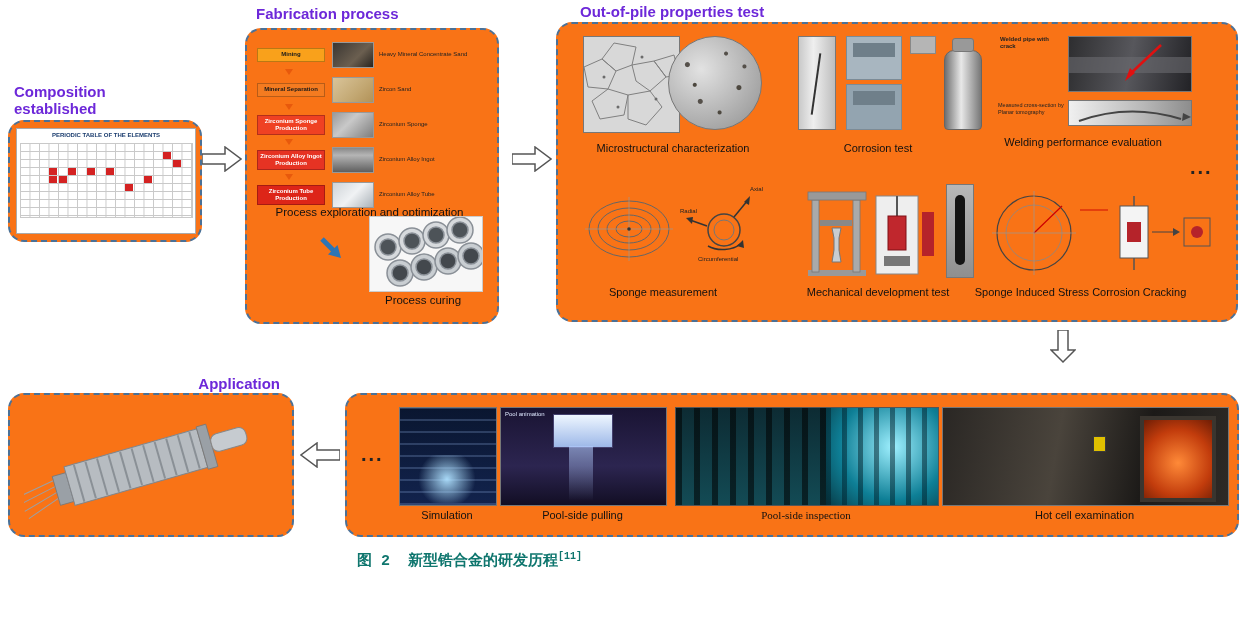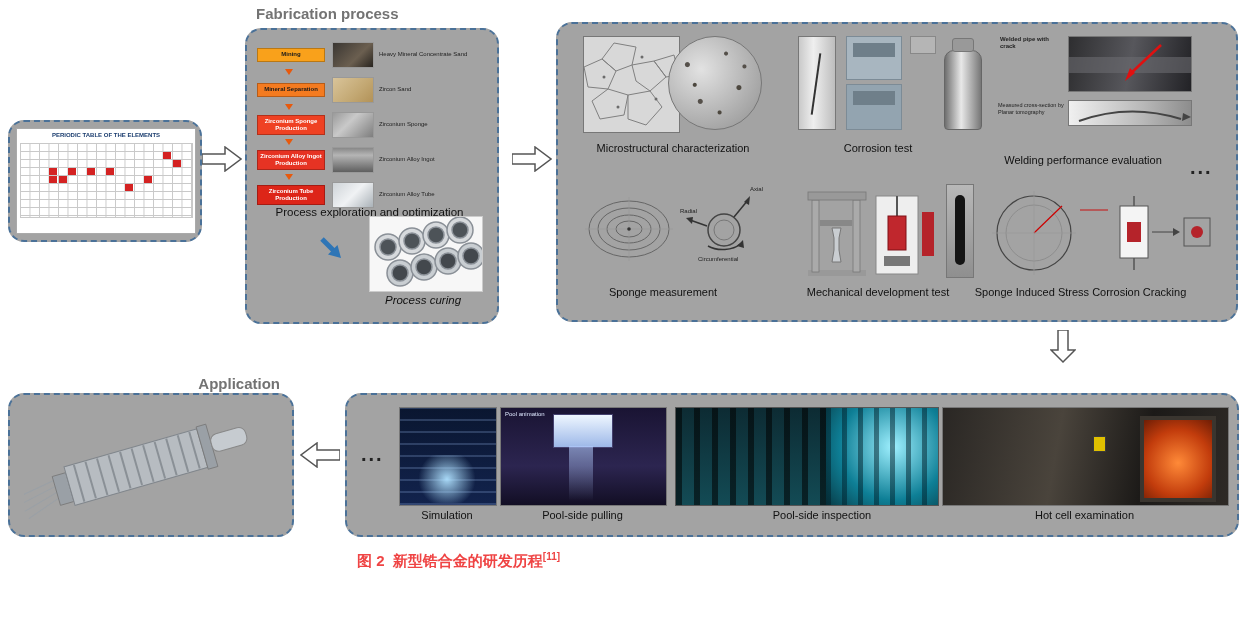--- a/index.html
+++ b/index.html
@@ -1,18 +1,18 @@
 <!DOCTYPE html>
 <html><head>
 <meta charset="utf-8">
 <style>
   html,body{margin:0;padding:0;background:#fff;}
   .canvas{position:relative;width:1244px;height:621px;background:#fff;font-family:"Liberation Sans",sans-serif;overflow:hidden;}
-  .dashed-box{position:absolute;border:2px dashed #4a7198;border-radius:16px;background:#a3a3a3;}
-  .sec-title{position:absolute;color:#737373;font-weight:bold;font-size:15px;line-height:1.12;}
+  .dashed-box{position:absolute;border:2px dashed #4a7198;border-radius:16px;background:#f97316;}
+  .sec-title{position:absolute;color:#6d28d9;font-weight:bold;font-size:15px;line-height:1.12;}
   .img-caption{position:absolute;font-size:11px;color:#111;text-align:center;line-height:1.15;}
   .ellipsis{position:absolute;font-size:20px;font-weight:bold;color:#222;letter-spacing:2px;}
   .block-arrow{position:absolute;}
   
   .ptable{position:absolute;left:6px;top:6px;width:178px;height:104px;background:#fff;border:1px solid #aaa;}
   .pt-title{position:absolute;left:0;top:3px;width:100%;text-align:center;font-size:6px;font-weight:bold;color:#1a3c6e;}
   .pt-grid{position:absolute;left:3px;top:14px;width:172px;height:74px;
     background-image:linear-gradient(#c9c9c9 1px,transparent 1px),linear-gradient(90deg,#c9c9c9 1px,transparent 1px);
     background-size:9.5px 8px;border-right:1px solid #c9c9c9;border-bottom:1px solid #c9c9c9;}
   .pt-red{position:absolute;width:8px;height:7px;background:#d42222;}
@@ -68,29 +68,30 @@
   .pull-bright{position:absolute;left:52px;top:6px;width:58px;height:32px;background:linear-gradient(#eef6ff,#9db8e8);border:1px solid #44406e;}
   .pull-beam{position:absolute;left:68px;top:38px;width:24px;height:55px;background:linear-gradient(rgba(180,205,255,.6),rgba(60,70,140,0));}
   .pool-note{position:absolute;left:4px;top:3px;font-size:6px;color:#dfe8ff;}
   .insp-left{position:absolute;left:0;top:0;width:150px;height:100%;background:linear-gradient(#0d2b33,#134b55);}
   .insp-rods{position:absolute;inset:0;background:repeating-linear-gradient(90deg,rgba(0,0,0,.55) 0 6px,transparent 6px 18px);}
   .insp-right{position:absolute;left:150px;top:0;right:0;height:100%;background:radial-gradient(circle at 60% 40%,#9ff0ff,#0e7f96 60%,#083b46);}
   .insp-rods2{position:absolute;inset:0;background:repeating-linear-gradient(90deg,rgba(0,30,40,.5) 0 5px,transparent 5px 16px);}
   .hot-photo{background:linear-gradient(100deg,#2a2724,#4a443c 40%,#1c1a18 70%,#2e2a26);}
   .hot-window{position:absolute;right:12px;top:8px;width:68px;height:78px;background:radial-gradient(circle at 50% 55%,#ff8a38,#c23c0c 60%,#6e1d05);border:4px solid #3a352f;}
   .caution{position:absolute;left:150px;top:28px;width:11px;height:14px;background:#e0c000;border:1px solid #3a3a3a;}
-  .caption-zh{position:absolute;font-family:Liberation Sans, sans-serif;font-size:15px;font-weight:bold;color:#ef4444;}
+  .caption-zh{position:absolute;font-family:Liberation Mono, monospace;font-size:15px;font-weight:bold;color:#0f766e;}
   .caption-en{position:absolute;font-family:"Liberation Serif",serif;font-size:15px;color:#000;}
   sup{font-size:10px;}
 </style>
 </head>
 <body>
 
 <div class="canvas">
 
+  <div class="sec-title" style="left:14px;top:84px;width:110px;">Composition established</div>
   <div class="dashed-box" style="left:8px;top:120px;width:190px;height:118px;">
     <div class="ptable">
       <div class="pt-title">PERIODIC TABLE OF THE ELEMENTS</div>
       <div class="pt-grid">
         <div class="pt-red" style="left:29px;top:25px;"></div>
         <div class="pt-red" style="left:48px;top:25px;"></div>
         <div class="pt-red" style="left:67px;top:25px;"></div>
         <div class="pt-red" style="left:86px;top:25px;"></div>
         <div class="pt-red" style="left:29px;top:33px;"></div>
         <div class="pt-red" style="left:39px;top:33px;"></div>
@@ -168,27 +169,28 @@
         <circle cx="30" cy="56" r="13" fill="#c9ced2"></circle>
           <circle cx="30" cy="56" r="8" fill="#43484d"></circle>
         <circle cx="54" cy="50" r="13" fill="#c9ced2"></circle>
           <circle cx="54" cy="50" r="8" fill="#43484d"></circle>
         <circle cx="78" cy="44" r="13" fill="#c9ced2"></circle>
           <circle cx="78" cy="44" r="8" fill="#43484d"></circle>
         <circle cx="101" cy="39" r="13" fill="#c9ced2"></circle>
           <circle cx="101" cy="39" r="8" fill="#43484d"></circle>
       </g>
     </svg>
-    <div class="img-caption" style="left:110px;top:264px;width:132px;font-size:11.5px;font-style:italic;">Process curing</div>
+    <div class="img-caption" style="left:110px;top:264px;width:132px;font-size:11.5px;">Process curing</div>
   </div>
 
   <svg class="block-arrow" style="left:512px;top:146px;" width="40" height="26" viewBox="0 0 40 26">
     <polygon points="0,8 23,8 23,1 39,13 23,25 23,18 0,18" fill="#fff" stroke="#555" stroke-width="1.5"></polygon>
   </svg>
 
+  <div class="sec-title" style="left:580px;top:4px;width:260px;">Out-of-pile properties test</div>
   <div class="dashed-box" style="left:556px;top:22px;width:678px;height:296px;">
 
     <div class="photo grains" style="left:25px;top:12px;width:95px;height:95px;">
       <svg width="95" height="95" viewBox="0 0 95 95">
         <g fill="none" stroke="#808080" stroke-width="1">
           <path d="M0,30 L18,22 L32,34 L24,52 L4,50 Z"></path>
           <path d="M18,22 L30,6 L52,10 L48,28 L32,34 Z"></path>
           <path d="M48,28 L70,24 L82,40 L66,54 L52,44 Z"></path>
           <path d="M24,52 L44,58 L40,78 L16,82 L8,64 Z"></path>
           <path d="M44,58 L66,54 L78,70 L62,88 L44,82 Z"></path>
@@ -227,21 +229,21 @@
         <polygon points="56,44 66,36 61,31" fill="#e01010"></polygon>
       </svg>
     </div>
     <div class="small-note" style="left:440px;top:78px;width:66px;font-size:5.5px;">Measured cross-section by Planar tomography</div>
     <div class="photo weld-strip" style="left:510px;top:76px;width:122px;height:24px;">
       <svg width="122" height="24" viewBox="0 0 122 24">
         <path d="M10,20 Q60,2 112,18" fill="none" stroke="#444" stroke-width="2"></path>
         <polygon points="114,12 122,16 113,20" fill="#444"></polygon>
       </svg>
     </div>
-    <div class="img-caption" style="left:415px;top:130px;width:220px;">Welding performance evaluation</div>
+    <div class="img-caption" style="left:415px;top:112px;width:220px;">Welding performance evaluation</div>
 
     <div class="ellipsis" style="left:632px;top:132px;">...</div>
 
     <svg class="block-arrow" style="left:25px;top:168px;" width="92" height="74" viewBox="0 0 92 74">
       <g fill="none" stroke="#666" stroke-width="1">
         <ellipse cx="46" cy="37" rx="40" ry="28"></ellipse>
         <ellipse cx="46" cy="37" rx="31" ry="21"></ellipse>
         <ellipse cx="46" cy="37" rx="22" ry="14"></ellipse>
         <ellipse cx="46" cy="37" rx="13" ry="8"></ellipse>
       </g>
@@ -324,21 +326,21 @@
     <div class="img-caption" style="left:153px;top:114px;width:165px;">Pool-side pulling</div>
 
     <div class="photo" style="left:328px;top:12px;width:262px;height:97px;border:1px solid #555;">
       <div class="insp-left">
         <div class="insp-rods"></div>
       </div>
       <div class="insp-right">
         <div class="insp-rods2"></div>
       </div>
     </div>
-    <div class="img-caption" style="left:344px;top:114px;width:262px;">Pool-side inspection</div>
+    <div class="img-caption" style="left:328px;top:114px;width:262px;font-family:Liberation Serif, serif;">Pool-side inspection</div>
 
     <div class="photo hot-photo" style="left:595px;top:12px;width:285px;height:97px;">
       <div class="hot-window"></div>
       <div class="caution"></div>
     </div>
     <div class="img-caption" style="left:595px;top:114px;width:285px;">Hot cell examination</div>
   </div>
 
   <svg class="block-arrow" style="left:300px;top:442px;" width="40" height="26" viewBox="0 0 40 26">
     <polygon points="40,8 17,8 17,1 1,13 17,25 17,18 40,18" fill="#fff" stroke="#555" stroke-width="1.5"></polygon>

